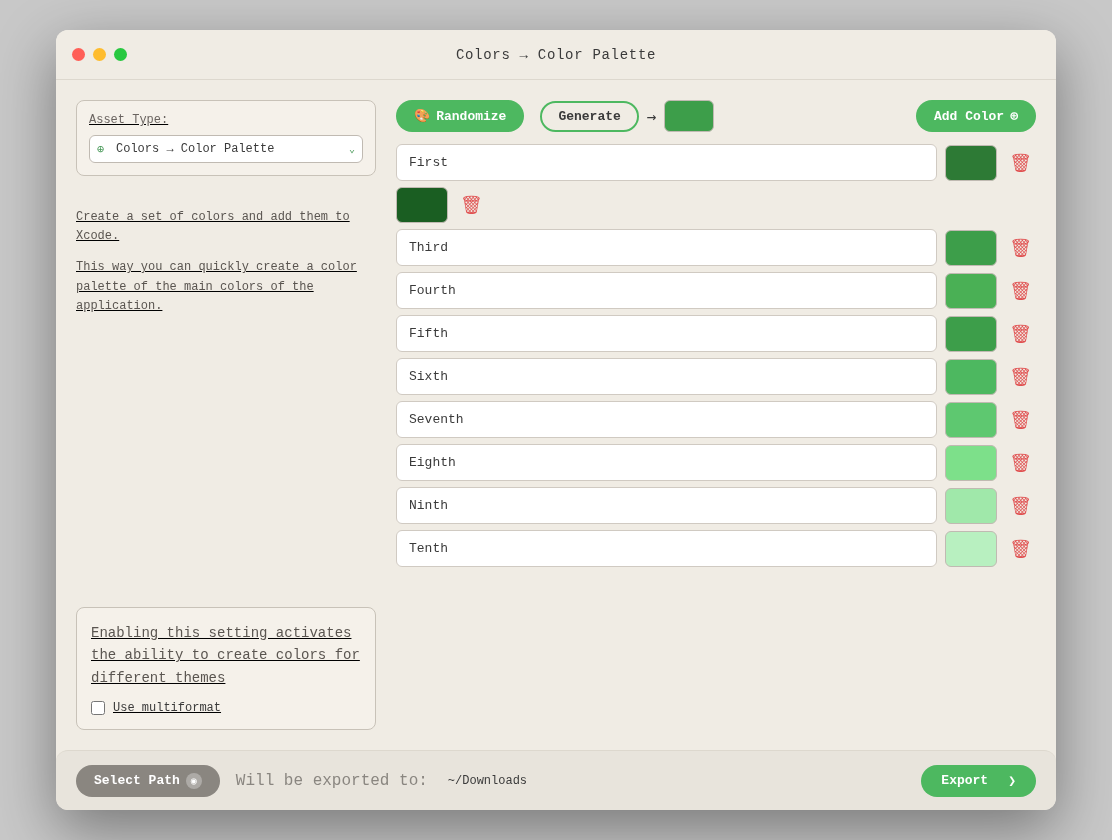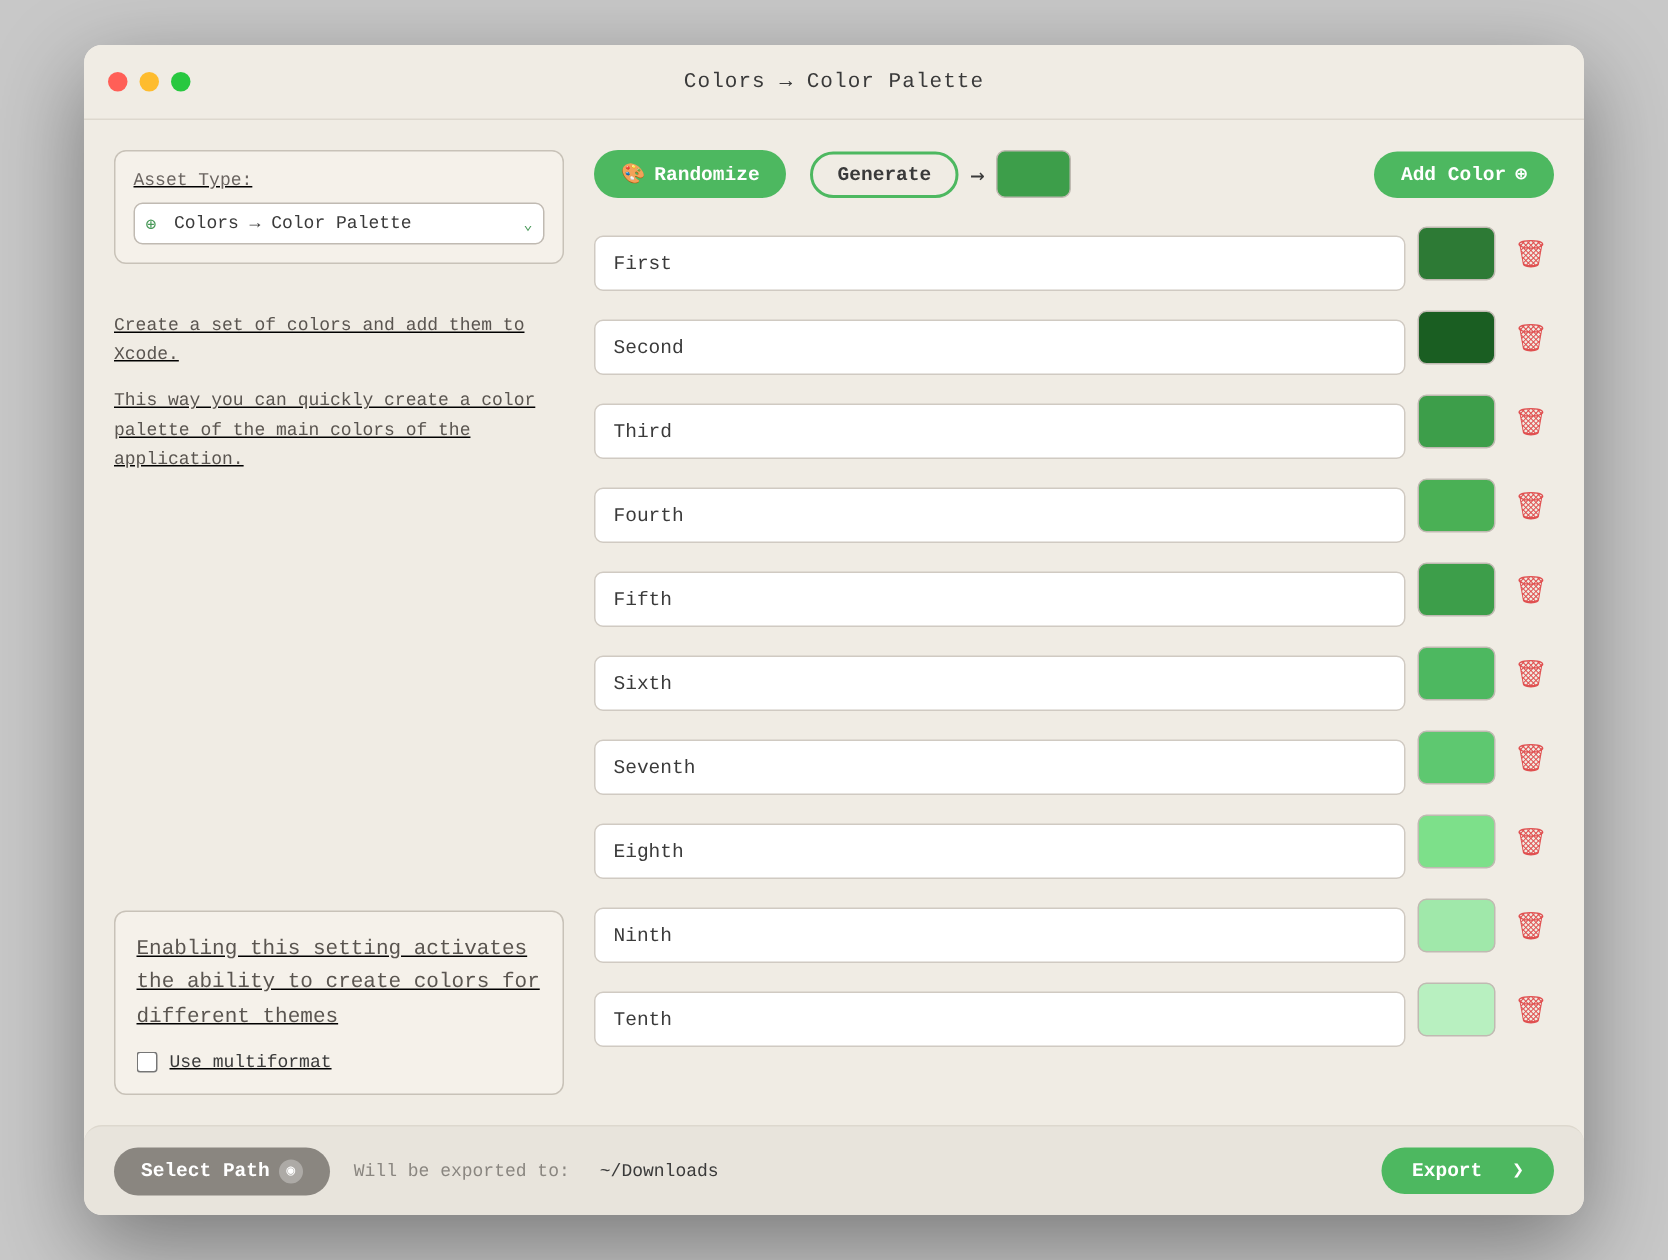--- a/index.html
+++ b/index.html
@@ -273,21 +273,20 @@
     .color-name-input {
       flex: 1;
       padding: 10px 12px;
       border: 1px solid #d0cac2;
       border-radius: 6px;
       background: white;
       font-size: 13px;
       font-family: 'Courier New', monospace;
       color: #3a3a3a;
       outline: none;
-      margin-top: 13px;
     }
 
     .color-swatch {
       width: 52px;
       height: 36px;
       border-radius: 6px;
       border: 1px solid #c0bab2;
       cursor: pointer;
       flex-shrink: 0;
     }
@@ -326,21 +325,21 @@
       font-size: 13px;
       font-family: 'Courier New', monospace;
       cursor: pointer;
       display: flex;
       align-items: center;
       gap: 6px;
       font-weight: 600;
     }
 
     .export-path-label {
-      font-size: 12px;
+      font-size: 16px;
       font-family: 'Courier New', monospace;
       color: #8a8680;
     }
 
     .export-path-value {
       font-size: 12px;
       font-family: 'Courier New', monospace;
       color: #3a3a3a;
       margin-left: 4px;
     }
@@ -438,21 +437,20 @@
 
       <div class="color-list" id="color-list">
       <div class="color-row">
             <input type="text" class="color-name-input" value="First" style="">
             <div class="color-swatch" style="background-color: rgb(45, 122, 53);"></div>
             <button class="delete-btn">
               <span style="color:#e05050; font-size:18px;">🗑</span>
             </button>
           </div>
           <div class="color-row">
-            <input type="text" class="color-name-input" value="Second" style="">
             <div class="color-swatch" style="background-color: rgb(26, 94, 34);"></div>
             <button class="delete-btn">
               <span style="color:#e05050; font-size:18px;">🗑</span>
             </button>
           </div>
           <div class="color-row">
             <input type="text" class="color-name-input" value="Third" style="">
             <div class="color-swatch" style="background-color: rgb(61, 158, 74);"></div>
             <button class="delete-btn">
               <span style="color:#e05050; font-size:18px;">🗑</span>

